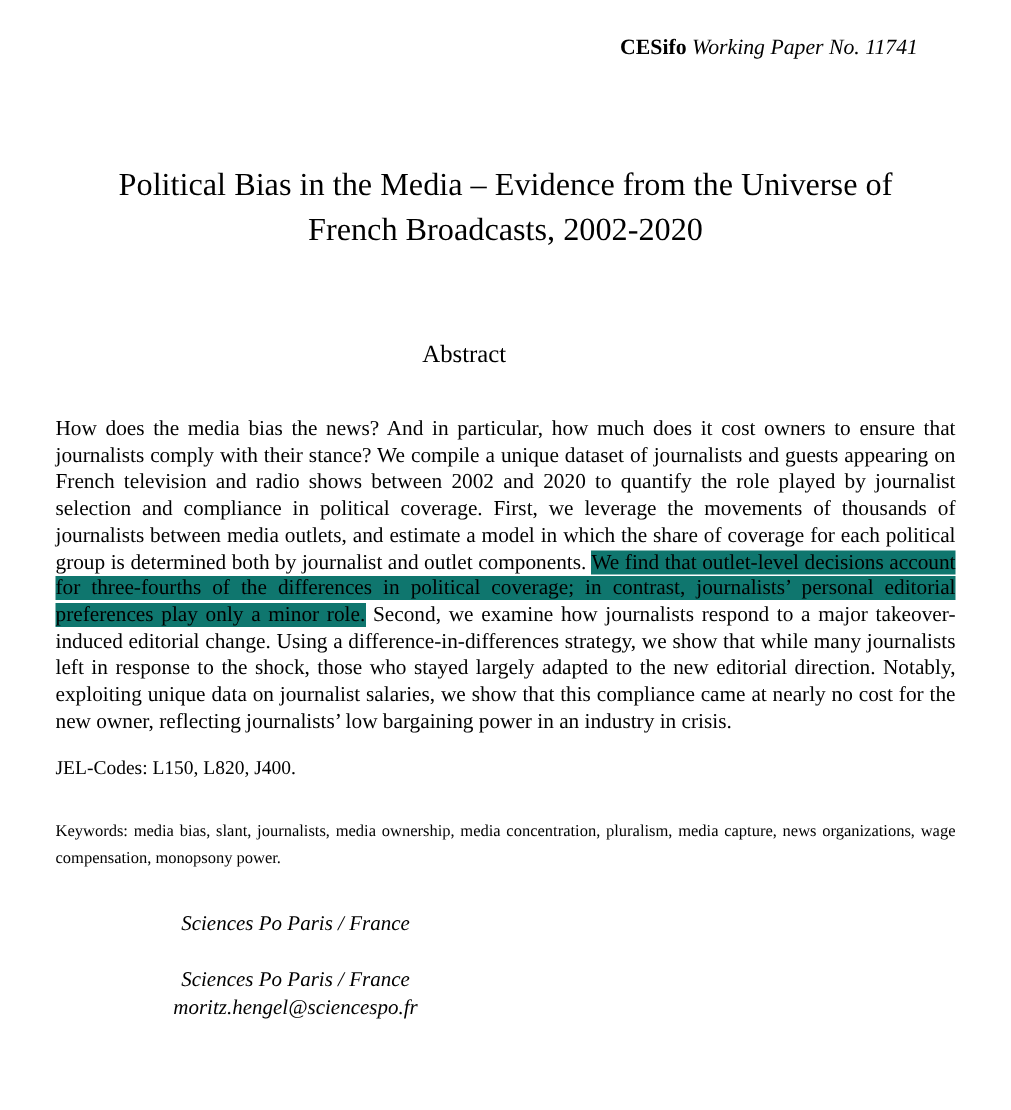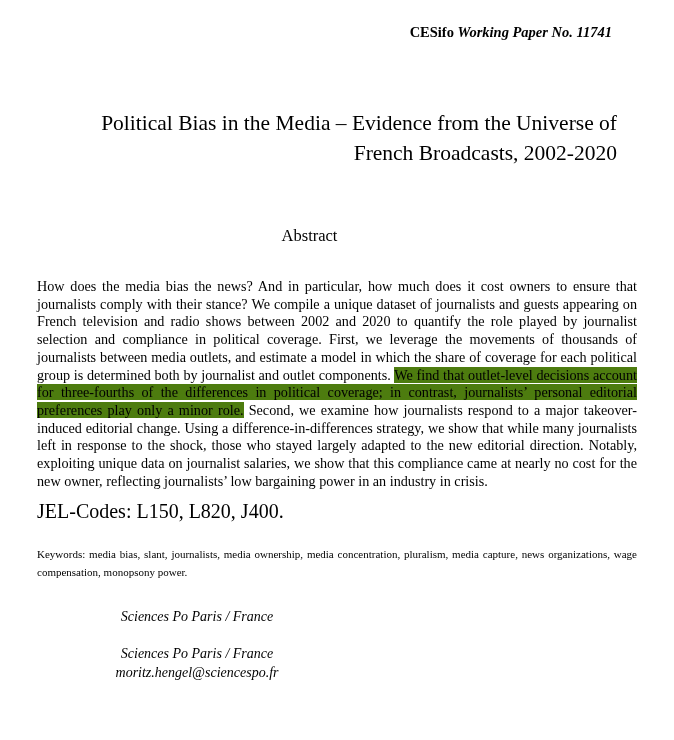--- a/index.html
+++ b/index.html
@@ -8,41 +8,41 @@
     width: 674px; height: 740px;
     position: relative; overflow: hidden;
     color: #000000;
     font-family: "Liberation Serif", serif;
   }
   .header {
     position: absolute; top: 24px; right: 62px;
     font-size: 14.5px; white-space: nowrap;
   }
   .header .pub { font-style: normal; font-weight: bold; }
-  .header .info { font-style: italic; font-weight: bold; }
+  .header .info { font-style: italic; }
   .title {
     position: absolute; top: 108px; left: 0; width: 674px;
-    text-align: right;
+    text-align: center;
   }
   .title h1 {
     font-weight: normal; font-size: 21.5px; line-height: 30px;
     max-width: 560px; margin: 0 auto;
   }
   .abstract-heading {
     position: absolute; top: 226px; left: 0; width: 619px;
     text-align: center; font-size: 16.5px; font-weight: normal;
   }
   .abstract {
     position: absolute; top: 278px; left: 37px; width: 600px;
     font-size: 14.2px; line-height: 17.7px; text-align: justify;
   }
-  .hl { background: #4d7c0f; }
+  .hl { background: #0f766e; }
   .jel {
     position: absolute; top: 503px; left: 37px; width: 600px;
-    font-size: 20px; line-height: 17.7px;
+    font-size: 13px; line-height: 17.7px;
   }
   .keywords {
     position: absolute; top: 529px; left: 37px; width: 600px;
     font-size: 11px; line-height: 17.7px; text-align: justify; margin-top: 17px;
   }
   .authors {
     position: absolute; top: 608px; left: 0; width: 674px;
     padding: 0 47px;
     display: flex; flex-wrap: wrap; justify-content: space-between;
     font-style: italic; font-size: 14px; line-height: 18.3px;

